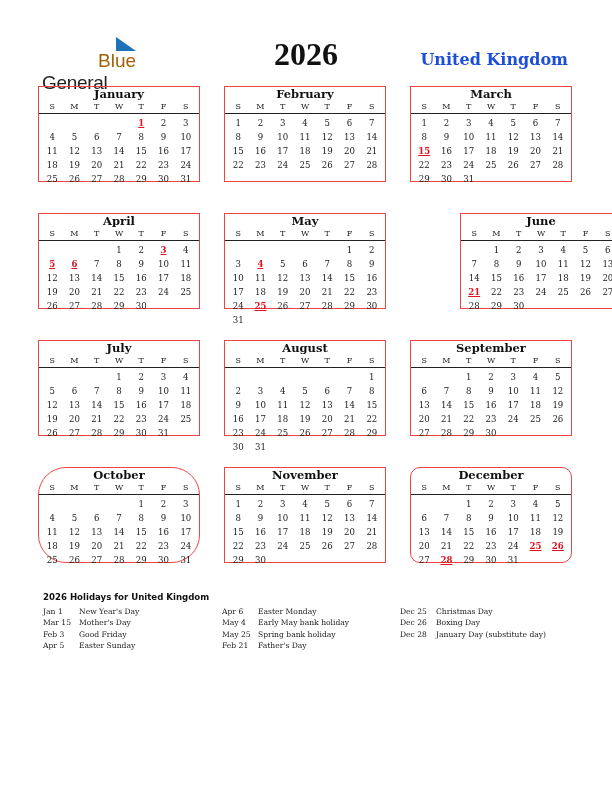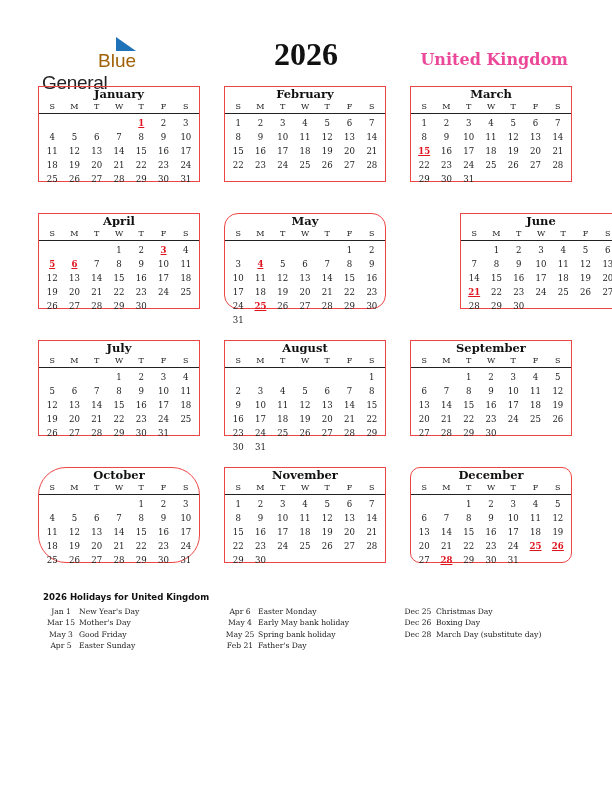--- a/index.html
+++ b/index.html
@@ -2,31 +2,31 @@
 <html><head>
 <meta charset="utf-8">
 <style>
   html,body{margin:0;padding:0;background:#fff;}
   body{width:612px;height:792px;position:relative;font-family:"DejaVu Serif",serif;color:#222;overflow:hidden;}
   .logo{position:absolute;left:42px;top:32px;width:100px;height:40px;}
   .logo .g{position:absolute;left:0;top:0;font-family:"Liberation Sans",sans-serif;font-size:19px;color:#222;letter-spacing:-0.3px;margin-top:40px;}
   .logo .b{position:absolute;left:56px;top:18px;font-family:"Liberation Sans",sans-serif;font-size:19px;color:#a16207;}
   .logo .tri{position:absolute;left:74px;top:5px;width:0;height:0;border-bottom:14px solid #1e73b8;border-left:20px solid transparent;transform:scaleX(-1);}
   .year{position:absolute;left:0;width:612px;top:36px;text-align:center;font-family:"Liberation Serif",serif;font-weight:bold;font-size:32px;color:#111;}
-  .country{position:absolute;right:44px;top:50px;font-family:"DejaVu Serif",serif;font-weight:bold;font-size:16px;color:#ec4899;}
+  .country{position:absolute;right:44px;top:50px;font-family:"DejaVu Serif",serif;font-weight:bold;font-size:16px;color:#1d4ed8;}
   .month{position:absolute;width:162px;height:96px;border:1px solid #ef4444;box-sizing:border-box;}
   .month .mname{text-align:center;font-weight:bold;font-size:11.5px;height:14px;line-height:15px;color:#111;}
   .month .dow{display:grid;grid-template-columns:repeat(7,1fr);font-size:8px;height:12px;line-height:12px;border-bottom:1px solid #222;text-align:center;padding:0 2px;}
   .month .days{display:grid;grid-template-columns:repeat(7,1fr);font-size:8.6px;text-align:center;padding:2px 2px 0 2px;}
   .month .days span{height:14px;line-height:14px;}
   .month .days span.hol{color:#e0141e;font-weight:bold;text-decoration:underline;}
   .hol-title{position:absolute;left:43px;top:592px;font-family:"DejaVu Sans",sans-serif;font-weight:bold;font-size:8.6px;color:#111;text-align:right;}
   .hcol{position:absolute;top:606px;font-size:7.6px;}
   .hcol .row{height:11.3px;line-height:11.3px;white-space:nowrap;}
-  .hcol .d{display:inline-block;width:36px;text-align:center;}
+  .hcol .d{display:inline-block;width:36px;}
 </style>
 </head>
 <body>
 
 <div class="logo">
   <span class="g">General</span>
   <span class="tri"></span>
   <span class="b">Blue</span>
 </div>
 <div class="year">2026</div>
@@ -209,21 +209,21 @@
         <span>23</span>
         <span>24</span>
         <span>25</span>
         <span>26</span>
         <span>27</span>
         <span>28</span>
         <span>29</span>
         <span>30</span>
       </div>
     </div>
-    <div class="month" style="left: 224px; top: 213px; border-radius: 14px;">
+    <div class="month" style="left: 224px; top: 213px;">
       <div class="mname">May</div>
       <div class="dow">
         <span>S</span>
         <span>M</span>
         <span>T</span>
         <span>W</span>
         <span>T</span>
         <span>F</span>
         <span>S</span>
       </div>
@@ -596,27 +596,27 @@
         <span>31</span>
       </div>
     </div>
   </div>
 
 <div class="hol-title">2026 Holidays for United Kingdom</div>
 <div id="hols">
     <div class="hcol" style="left: 43px;">
       <div class="row"><span class="d">Jan 1</span><span>New Year's Day</span></div>
       <div class="row"><span class="d">Mar 15</span><span>Mother's Day</span></div>
-      <div class="row"><span class="d">May 3</span><span>Good Friday</span></div>
+      <div class="row"><span class="d">Feb 3</span><span>Good Friday</span></div>
       <div class="row"><span class="d">Apr 5</span><span>Easter Sunday</span></div>
     </div>
     <div class="hcol" style="left: 222px;">
       <div class="row"><span class="d">Apr 6</span><span>Easter Monday</span></div>
       <div class="row"><span class="d">May 4</span><span>Early May bank holiday</span></div>
       <div class="row"><span class="d">May 25</span><span>Spring bank holiday</span></div>
       <div class="row"><span class="d">Feb 21</span><span>Father's Day</span></div>
     </div>
     <div class="hcol" style="left: 400px;">
       <div class="row"><span class="d">Dec 25</span><span>Christmas Day</span></div>
       <div class="row"><span class="d">Dec 26</span><span>Boxing Day</span></div>
-      <div class="row"><span class="d">Dec 28</span><span>March Day (substitute day)</span></div>
+      <div class="row"><span class="d">Dec 28</span><span>January Day (substitute day)</span></div>
     </div>
   </div>
 
 </body></html>

